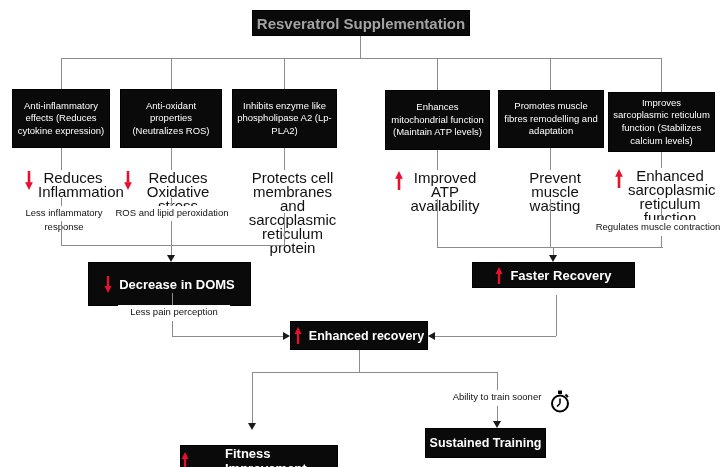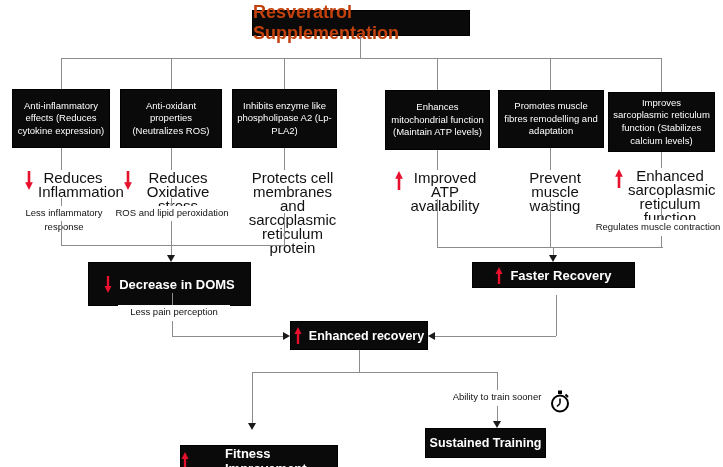--- a/index.html
+++ b/index.html
@@ -7,23 +7,23 @@
           font-family:"Liberation Sans",sans-serif;color:#1a1a1a;}
   .abs{position:absolute;}
   .lineh{position:absolute;height:1px;background:#8c8c8c;}
   .linev{position:absolute;width:1px;background:#8c8c8c;}
   .node{position:absolute;background:#0a0a0a;border:1px solid #000;color:#fff;
         display:flex;align-items:center;justify-content:center;text-align:center;
         font-size:9.5px;line-height:1.32;padding:3px 4px;box-sizing:border-box;}
   .bignode{position:absolute;background:#0a0a0a;border:1px solid #000;color:#fff;
         display:flex;align-items:center;justify-content:center;gap:7px;
         font-weight:bold;font-size:13px;box-sizing:border-box;}
-  .titlebox{position:absolute;background:#0a0a0a;border:1px solid #000;color:#c2410c;
+  .titlebox{position:absolute;background:#0a0a0a;border:1px solid #000;color:#a3a3a3;
         display:flex;align-items:center;justify-content:center;
-        font-weight:bold;font-size:18px;box-sizing:border-box;}
+        font-weight:bold;font-size:15px;box-sizing:border-box;}
   .fx{position:absolute;font-size:15px;line-height:14px;color:#111;
       display:flex;align-items:flex-start;justify-content:flex-end;gap:5px;}
   .fx .txt{text-align:center;}
   .note{position:absolute;font-size:9.5px;line-height:14px;color:#111;
         text-align:center;background:#fff;}
   .ah-down{position:absolute;width:0;height:0;border-left:4px solid transparent;
            border-right:4px solid transparent;border-top:7px solid #1a1a1a;}
   .ah-right{position:absolute;width:0;height:0;border-top:4px solid transparent;
            border-bottom:4px solid transparent;border-left:7px solid #1a1a1a;}
   .ah-left{position:absolute;width:0;height:0;border-top:4px solid transparent;

